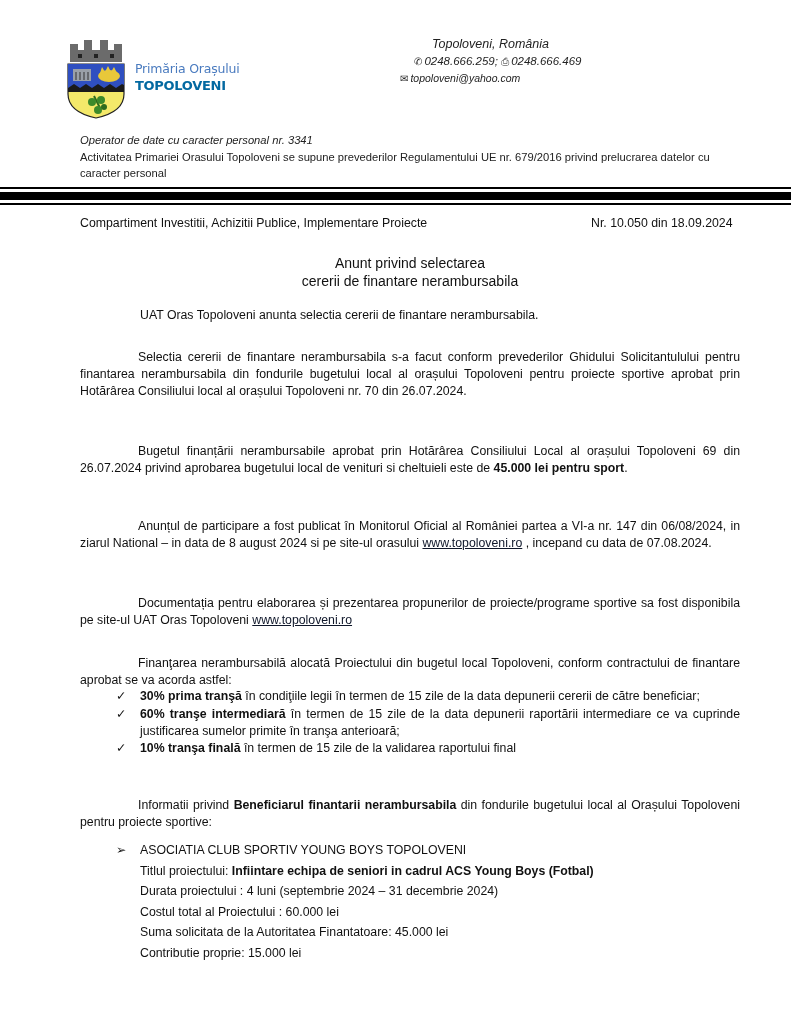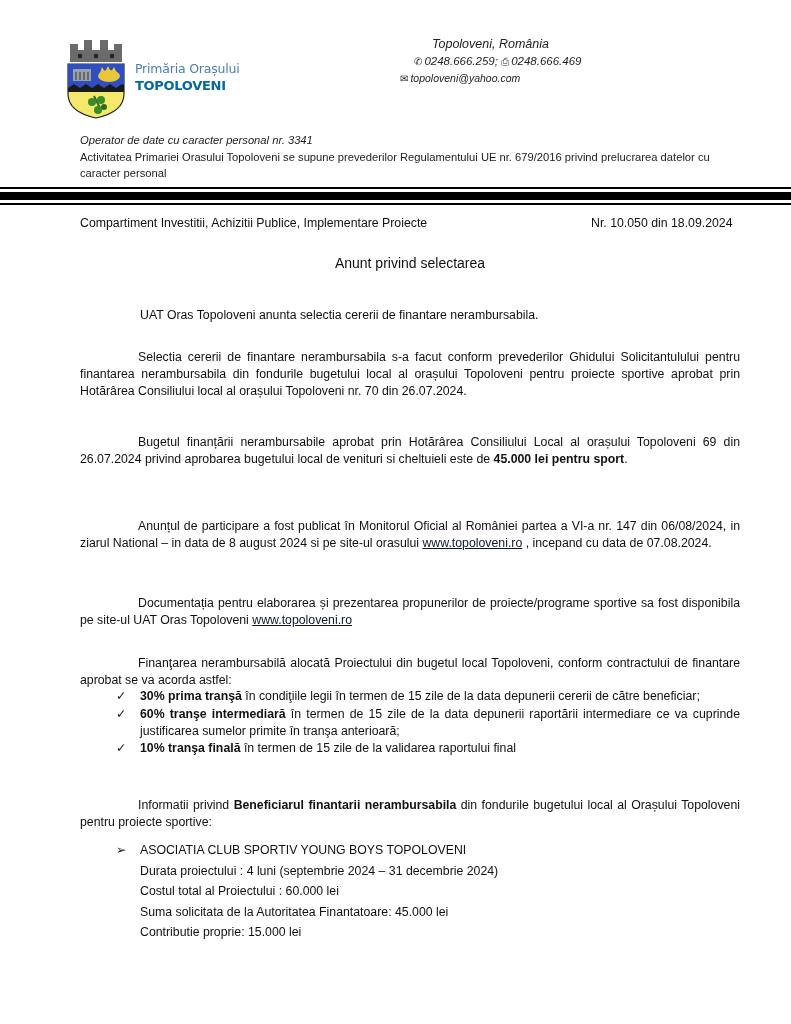--- a/index.html
+++ b/index.html
@@ -30,21 +30,21 @@
   .r3 { top: 203px; height: 2px; }
   .dept { left: 80px; top: 216px; font-size: 12.3px; }
   .regno { left: 572px; top: 216px; font-size: 12.3px; margin-left: 19px; }
 
   .title { left: 80px; top: 254px; width: 660px; text-align: center; font-size: 14px; line-height: 18px; }
   .lead { left: 140px; top: 308px; font-size: 12.3px; }
 
   .para { left: 80px; width: 660px; text-align: justify; font-size: 12.3px; line-height: 16.8px; }
   .para .ind { display: inline-block; width: 58px; }
   .p1 { top: 349px; }
-  .p2 { top: 434px; }
+  .p2 { top: 443px; }
   .p3 { top: 518px; }
   .p4 { top: 595px; }
   .p5 { top: 655px; }
   .link { color: #0f172a; text-decoration: underline; }
   b { font-weight: bold; }
 
   .checks { left: 116px; top: 688px; width: 624px; font-size: 12.3px; line-height: 16.8px; }
   .check { position: relative; padding-left: 24px; margin-bottom: 1px; text-align: justify; }
   .check .mark { position: absolute; left: 0; top: 0; }
 
@@ -112,20 +112,21 @@
 
 <div class="abs rule r1"></div>
 <div class="abs rule r2"></div>
 <div class="abs rule r3"></div>
 
 <div class="abs dept">Compartiment Investitii, Achizitii Publice, Implementare Proiecte</div>
 <div class="abs regno">Nr. 10.050 din 18.09.2024</div>
 
 <div class="abs title">
   <div>Anunt privind selectarea</div>
+  <div>cererii de finantare nerambursabila</div>
 </div>
 
 <div class="abs lead">
   <span>UAT Oras Topoloveni anunta selectia cererii de finantare nerambursabila</span><span>.</span>
 </div>
 
 <div class="abs para p1">
   <span class="ind"></span><span>Selectia cererii de finantare nerambursabila s-a facut conform prevederilor Ghidului Solicitantulului pentru finantarea nerambursabila din fondurile bugetului local al orașului Topoloveni pentru proiecte sportive aprobat prin Hotărârea Consiliului local al orașului Topoloveni nr. 70 din 26.07.2024.</span>
 </div>
 
@@ -157,17 +158,20 @@
   </div>
 </div>
 
 <div class="abs para p6">
   <span class="ind"></span><span>Informatii privind </span><b>Beneficiarul finantarii nerambursabila</b><span> din fondurile bugetului local al Orașului Topoloveni pentru proiecte sportive:</span>
 </div>
 
 <div class="abs benef">
   <span class="arrow">➢</span>
   <div class="line">ASOCIATIA CLUB SPORTIV YOUNG BOYS TOPOLOVENI</div>
+  <div class="line">
+    <span>Titlul proiectului: </span><b>Infiintare echipa de seniori in cadrul ACS Young Boys (Fotbal)</b>
+  </div>
   <div class="line">Durata proiectului : 4 luni (septembrie 2024 – 31 decembrie 2024)</div>
   <div class="line">Costul total al Proiectului : 60.000 lei</div>
   <div class="line">Suma solicitata de la Autoritatea Finantatoare: 45.000 lei</div>
   <div class="line">Contributie proprie: 15.000 lei</div>
 </div>
 
 </body></html>

